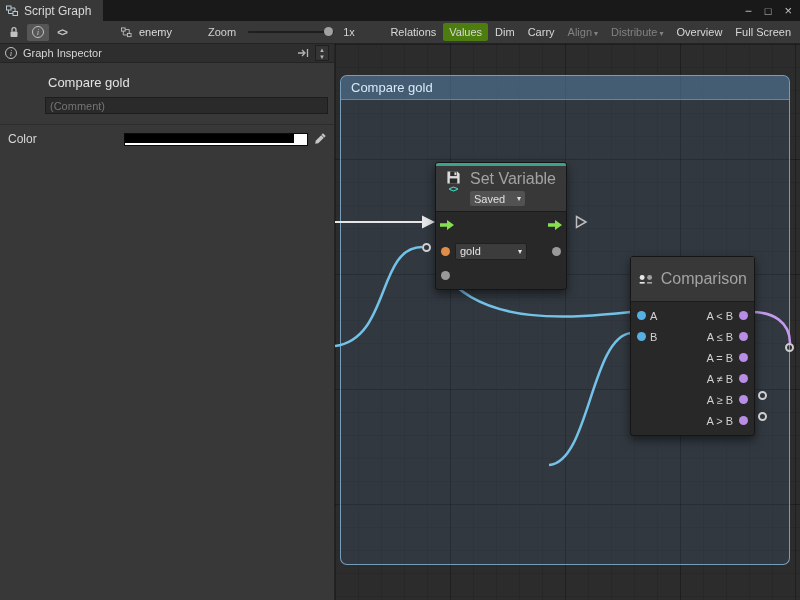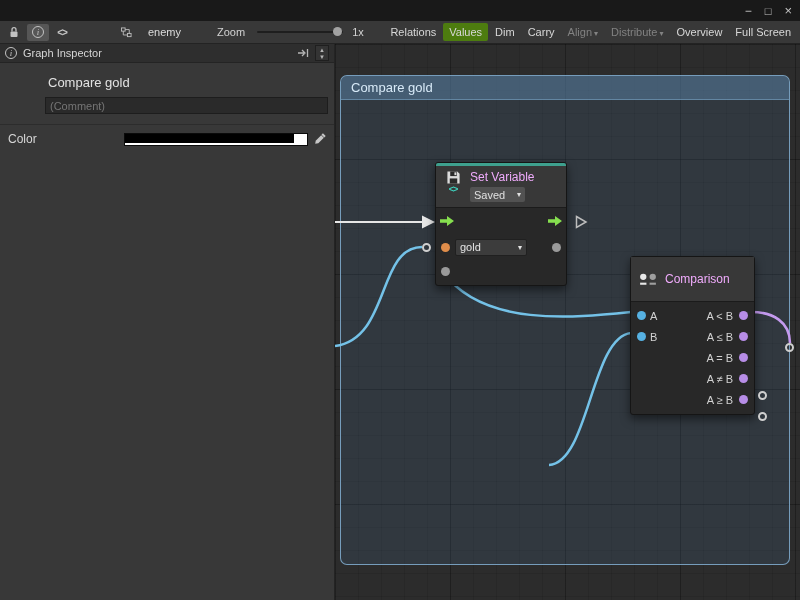--- a/index.html
+++ b/index.html
@@ -15,21 +15,21 @@
   .w-min { font-size:12px; } .w-max { font-size:11px; } .w-close { font-size:13px; }
 
   
   .toolbar { position:absolute; left:0; top:21px; width:800px; height:23px; background:#383838;
              border-bottom:1px solid #232323; display:flex; align-items:center; padding:0 3px; }
   .ibtn { width:22px; height:17px; display:flex; align-items:center; justify-content:center; border-radius:2px; margin-right:2px; }
   .ibtn.sel { background:#565656; }
   .circle-i { width:12px; height:12px; border-radius:50%; border:1px solid #c2c2c2; display:flex; align-items:center;
               justify-content:center; font-size:9px; font-style:italic; font-family:"Liberation Serif",serif; color:#c2c2c2; }
   .code-glyph { font-size:10px; font-weight:bold; color:#c8c8c8; letter-spacing:-1px; }
-  .graph-ref { display:flex; align-items:center; gap:16px; margin-left:46px; color:#dcdcdc;text-align:right; }
+  .graph-ref { display:flex; align-items:center; gap:7px; margin-left:46px; color:#dcdcdc;text-align:right; }
   .zoom-label { margin-left:36px; color:#d2d2d2; }
   .slider { width:86px; height:2px; background:#1e1e1e; border-radius:1px; position:relative; margin-left:12px; }
   .slider-handle { position:absolute; right:1px; top:-4px; width:9px; height:9px; border-radius:50%; background:#a2a2a2; }
   .zoom-value { margin-left:9px; color:#d2d2d2; }
   .tb-right { margin-left:auto; display:flex; align-items:center; gap:1px; }
   .tbtn { padding:3px 6px; border-radius:2px; color:#d8d8d8; white-space:nowrap; }
   .tbtn.sel { background:#4d7c0f; }
   .tbtn.dis { color:#828282; }
   .chev { font-size:8px; margin-left:2px; }
 
@@ -59,21 +59,21 @@
       repeating-linear-gradient(to right, rgba(0,0,0,0.10) 0 1px, transparent 1px 23px),
       repeating-linear-gradient(to bottom, rgba(0,0,0,0.10) 0 1px, transparent 1px 23px); }
   .group { position:absolute; left:5px; top:31px; width:450px; height:490px; border:1px solid rgba(130,175,210,0.85);
            border-radius:7px; background:rgba(70,105,140,0.20); z-index:0; }
   .group-header { height:24px; background:rgba(95,140,180,0.45); border-bottom:1px solid rgba(130,175,210,0.5);
                   border-radius:6px 6px 0 0; display:flex; align-items:center; padding:0 10px; font-size:13px; color:#d8eaf8; }
   .wires { position:absolute; left:0; top:0; z-index:1; }
 
   .node { position:absolute; background:#282828; border:1px solid #151515; border-radius:3px;
           box-shadow:0 4px 10px rgba(0,0,0,0.5); z-index:2; }
-  .ntitle { font-size:12px; color:#f0abfc; }
+  .ntitle { font-size:16px; color:#a3a3a3; }
 
   
   .sv { left:100px; top:118px; width:132px; }
   .sv-accent { height:3px; background:#3ea08e; border-radius:2px 2px 0 0; }
   .sv-head { display:flex; gap:6px; padding:4px 6px 5px 6px; background:#383838; border-bottom:1px solid #1b1b1b; }
   .sv-iconcol { display:flex; flex-direction:column; align-items:center; width:22px; }
   .sv-codeglyph { color:#3fd8c4; font-size:9px; font-weight:bold; letter-spacing:-1px; line-height:1; }
   .sv-dd { margin-top:3px; width:55px; height:15px; background:#525252; border-radius:2px; display:flex;
            align-items:center; justify-content:space-between; padding:0 4px; font-size:11px; color:#e0e0e0; }
   .sv-body { padding:0 0 3px 0; }
@@ -110,20 +110,28 @@
   
   .oc { position:absolute; width:9px; height:9px; border:2px solid #cfcfcf; border-radius:50%; z-index:3; background:transparent; }
   .tri { position:absolute; z-index:3; }
 </style>
 </head>
 <body>
 
 <div class="app">
 
   <div class="titlebar">
+    <div class="tab">
+      <svg width="12" height="12" viewBox="0 0 12 12">
+        <rect x="0.5" y="1" width="4.5" height="4" fill="none" stroke="#b9c9d4" stroke-width="1"></rect>
+        <rect x="7" y="6.5" width="4.5" height="4" fill="none" stroke="#b9c9d4" stroke-width="1"></rect>
+        <path d="M5 3 L9 3 L9 6.5 M2.5 5 L2.5 8.5 L7 8.5" fill="none" stroke="#b9c9d4" stroke-width="1"></path>
+      </svg>
+      <span>Script Graph</span>
+    </div>
     <div class="winctl">
       <span class="w-min">−</span>
       <span class="w-max">□</span>
       <span class="w-close">×</span>
     </div>
   </div>
 
   <div class="toolbar">
     <div class="ibtn">
       <svg width="12" height="12" viewBox="0 0 12 12">
@@ -292,20 +300,26 @@
           <span class="llbl"></span>
           <span class="rlbl">A ≠ B</span>
           <span class="dot dot-purple"></span>
         </div>
         <div class="cmp-row">
           <span class="dot dot-blue ldot"></span>
           <span class="llbl"></span>
           <span class="rlbl">A ≥ B</span>
           <span class="dot dot-purple"></span>
         </div>
+        <div class="cmp-row">
+          <span class="dot dot-blue ldot"></span>
+          <span class="llbl"></span>
+          <span class="rlbl">A &gt; B</span>
+          <span class="dot dot-purple"></span>
+        </div>
       </div>
     </div>
 
 
     <div class="oc" style="left:87px;top:199px;"></div>
     <svg class="tri" style="left:240px;top:171px;" width="13" height="14" viewBox="0 0 13 14">
       <path d="M1.5 1.5 L11 7 L1.5 12.5 Z" fill="none" stroke="#bdbdbd" stroke-width="1.5"></path>
     </svg>
     <div class="oc" style="left:423px;top:347px;"></div>
     <div class="oc" style="left:423px;top:368px;"></div>

